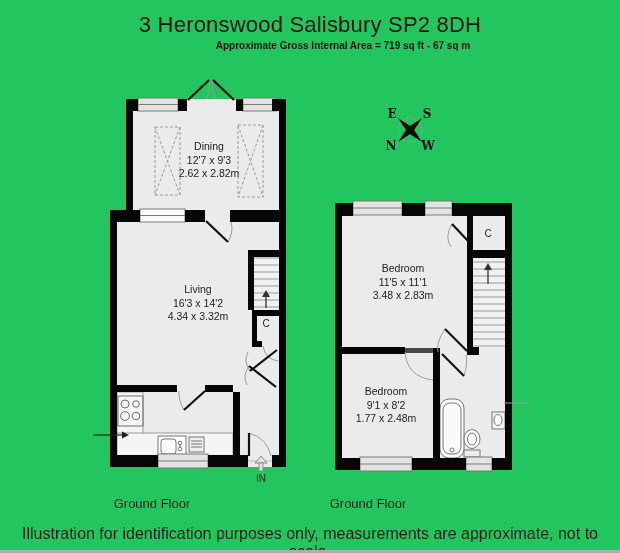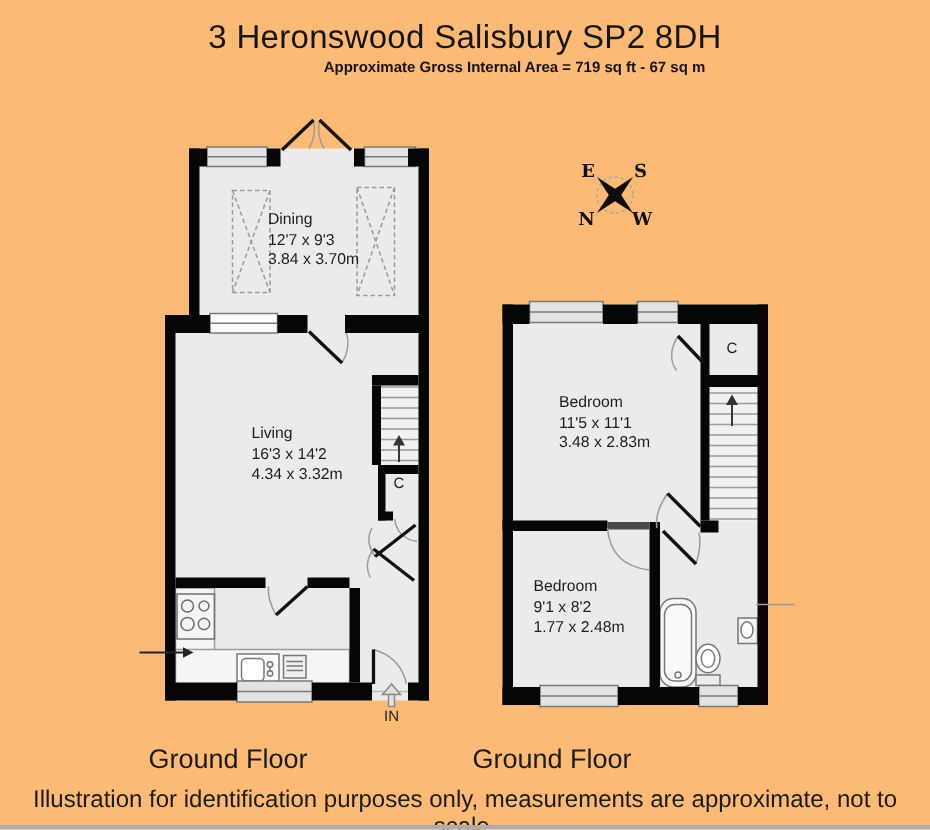--- a/index.html
+++ b/index.html
@@ -1,41 +1,41 @@
 <!DOCTYPE html>
 <html><head>
 <meta charset="utf-8">
 <style>
   html,body{margin:0;padding:0;}
   .canvas{
     position:relative; width:620px; height:553px;
-    background:#fdba74; overflow:hidden;
+    background:#22c55e; overflow:hidden;
     font-family:"Liberation Sans",sans-serif;
   }
   .canvas::after{content:""; position:absolute; left:0; right:0; bottom:0; height:3px;
     background:#adadad; pointer-events:none;}
   .abs{position:absolute;}
   .title{
     left:0; width:620px; top:12px; text-align:center;
     font-size:22px; color:#141414; letter-spacing:.2px;
   }
   .subtitle{
     left:0; width:620px; top:40px; text-align:center;
     font-size:10px; font-weight:bold; color:#141414;margin-left:33px;
   }
   .plan-svg{left:0; top:0;}
   .room-label{
-    transform:translateX(-50%); white-space:nowrap;
+    transform:translateX(-50%); text-align:center; white-space:nowrap;
     font-size:10.5px; line-height:13.5px; color:#1c1c1c;
   }
   .tiny-label{
     transform:translate(-50%,-50%); font-size:10px; color:#222; white-space:nowrap;
   }
   .floor-label{
-    transform:translateX(-50%); font-size:18px; color:#1a1a1a; white-space:nowrap;
+    transform:translateX(-50%); font-size:13px; color:#1a1a1a; white-space:nowrap;
   }
   .disclaimer{
     left:0; width:620px; top:525px; text-align:center;
     font-size:16px; color:#1a1a1a;
   }
   .compass-letter{
     transform:translate(-50%,-50%);
     font-family:"DejaVu Serif",serif; font-weight:bold; font-size:12px; color:#0d0d0d;
   }
 </style>
@@ -278,21 +278,21 @@
   </svg>
 
   <div class="abs compass-letter" style="left:392px; top:114px;">E</div>
   <div class="abs compass-letter" style="left:427px; top:114px;">S</div>
   <div class="abs compass-letter" style="left:391px; top:146px;">N</div>
   <div class="abs compass-letter" style="left:428px; top:146px;">W</div>
 
   <div class="abs room-label" style="left:209px; top:140px;">
     <div>Dining</div>
     <div>12'7 x 9'3</div>
-    <div>3.84 x 3.70m</div>
+    <div>2.62 x 2.82m</div>
   </div>
 
   <div class="abs room-label" style="left:198px; top:283px;">
     <div>Living</div>
     <div>16'3 x 14'2</div>
     <div>4.34 x 3.32m</div>
   </div>
 
 
   <div class="abs room-label" style="left:403px; top:262px;">

